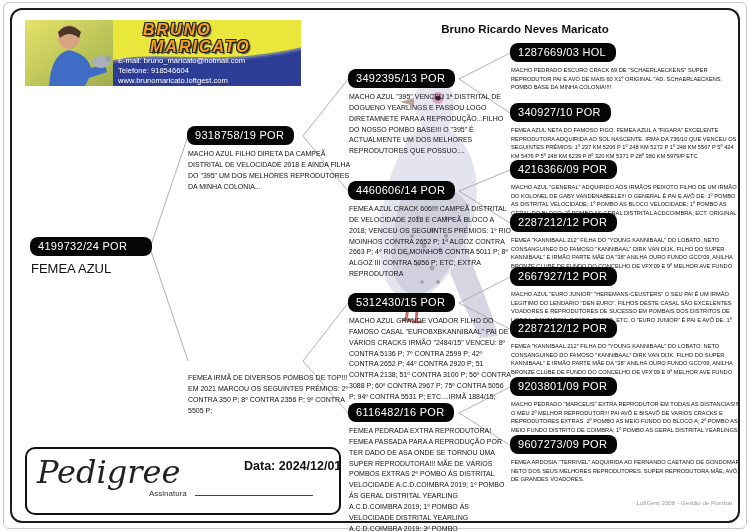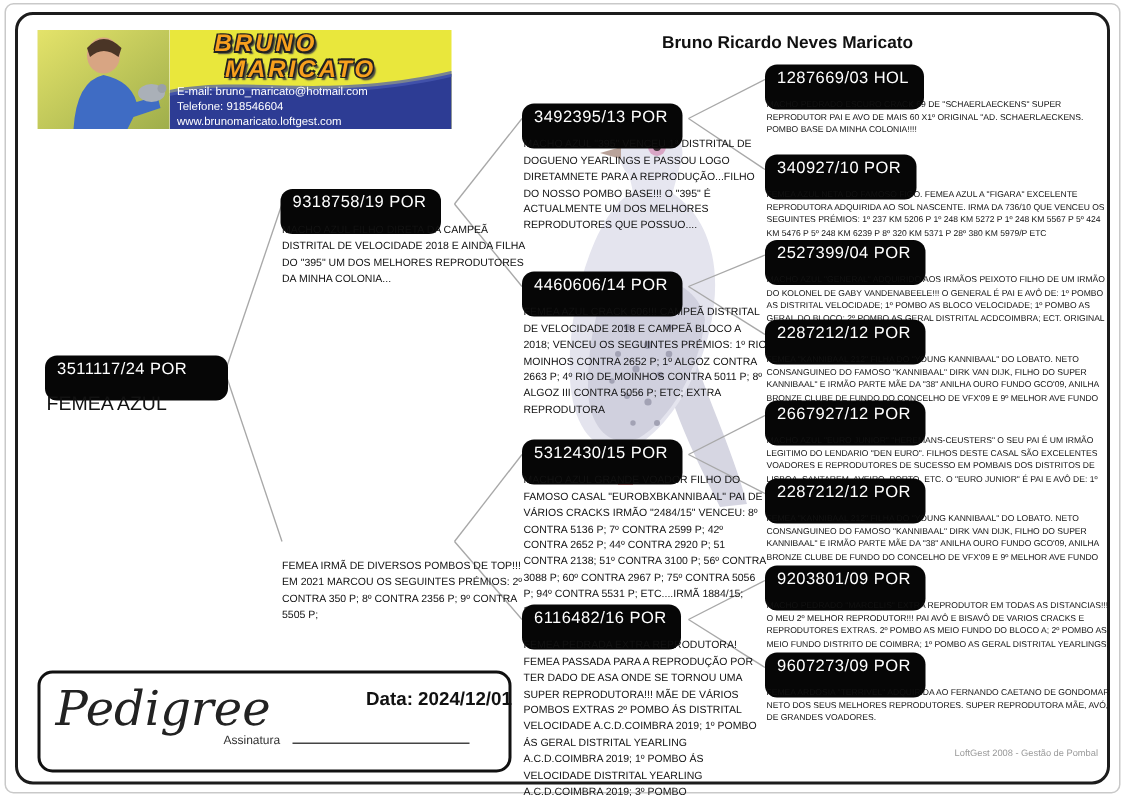--- a/index.html
+++ b/index.html
@@ -2,21 +2,21 @@
 <html><head>
 <meta charset="utf-8">
 <style>
   html,body{margin:0;padding:0;background:#ffffff;}
   .page{position:relative;width:750px;height:531px;background:#fff;overflow:hidden;
         font-family:"Liberation Sans",sans-serif;color:#111;}
   .outer-edge{position:absolute;left:3px;top:2px;right:3px;bottom:2px;border:1px solid #c9c9c9;border-radius:6px;}
   .frame{position:absolute;left:10px;top:8px;right:10px;bottom:8px;border:2px solid #1c1c1c;border-radius:12px;}
   .lines-svg{position:absolute;left:0;top:0;pointer-events:none;}
   .ring-box{position:absolute;background:#060606;color:#fff;border-radius:8px;
-            padding:3px 10px 15px 8px;font-size:11px;letter-spacing:.3px;white-space:nowrap;z-index:3;}
+            padding:3px 10px 4px 8px;font-size:11px;letter-spacing:.3px;white-space:nowrap;z-index:3;}
   .desc{position:absolute;z-index:3;color:#121212;}
   .desc.g23{width:163px;font-size:7px;line-height:1.55;}
   .desc.g4{width:229px;font-size:5.7px;line-height:1.5;}
   .desc.subject{font-size:13px;}
   .owner-title{position:absolute;left:425px;top:23px;width:200px;text-align:center;
                font-size:11.5px;font-weight:bold;z-index:3;}
   
   .logo{position:absolute;left:25px;top:20px;width:310px;height:66px;display:flex;z-index:3;}
   .logo-photo{width:88px;height:66px;flex:0 0 auto;}
   .logo-banner{position:relative;width:188px;height:66px;overflow:hidden;}
@@ -118,21 +118,21 @@
         <line x1="459" y1="79" x2="510" y2="113"></line>
       <line x1="459" y1="191" x2="510" y2="170"></line>
         <line x1="459" y1="191" x2="510" y2="223"></line>
       <line x1="459" y1="303" x2="510" y2="277"></line>
         <line x1="459" y1="303" x2="510" y2="329"></line>
       <line x1="459" y1="413" x2="510" y2="387"></line>
         <line x1="459" y1="413" x2="510" y2="445"></line>
     </g>
   </svg>
 
-  <div class="ring-box" style="left:30px;top:237px;min-width:104px">3511117/24 POR</div>
+  <div class="ring-box" style="left:30px;top:237px;min-width:104px">4199732/24 POR</div>
   <div class="desc subject" style="left:31px;top:261px">FEMEA AZUL</div>
 
   <div class="ring-box" style="left:187px;top:126px">9318758/19 POR</div>
   <div class="desc g23" style="left:188px;top:149px">MACHO AZUL FILHO DIRETA DA CAMPEÃ DISTRITAL DE VELOCIDADE 2018 E AINDA FILHA DO "395" UM DOS MELHORES REPRODUTORES DA MINHA COLONIA...</div>
 
   <div class="desc g23" style="left:188px;top:373px">FEMEA IRMÃ DE DIVERSOS POMBOS DE TOP!!! EM 2021 MARCOU OS SEGUINTES PRÉMIOS: 2º CONTRA 350 P; 8º CONTRA 2356 P; 9º CONTRA 5505 P;</div>
 
   <div class="ring-box" style="left:348px;top:69px">3492395/13 POR</div>
   <div class="desc g23" style="left:349px;top:92px">MACHO AZUL "395" VENCEU 1ª DISTRITAL DE DOGUENO YEARLINGS E PASSOU LOGO DIRETAMNETE PARA A REPRODUÇÃO...FILHO DO NOSSO POMBO BASE!!! O "395" É ACTUALMENTE UM DOS MELHORES REPRODUTORES QUE POSSUO....</div>
 
@@ -144,21 +144,21 @@
 
   <div class="ring-box" style="left:348px;top:403px">6116482/16 POR</div>
   <div class="desc g23" style="left:349px;top:426px">FEMEA PEDRADA EXTRA REPRODUTORA! FEMEA PASSADA PARA A REPRODUÇÃO POR TER DADO DE ASA ONDE SE TORNOU UMA SUPER REPRODUTORA!!! MÃE DE VÁRIOS POMBOS EXTRAS 2º POMBO ÁS DISTRITAL VELOCIDADE A.C.D.COIMBRA 2019; 1º POMBO ÁS GERAL DISTRITAL YEARLING A.C.D.COIMBRA 2019; 1º POMBO ÁS VELOCIDADE DISTRITAL YEARLING A.C.D.COIMBRA 2019; 3º POMBO</div>
 
   <div class="ring-box" style="left:510px;top:43px">1287669/03 HOL</div>
   <div class="desc g4" style="left:511px;top:66px">MACHO PEDRADO ESCURO CRACK 69 DE "SCHAERLAECKENS" SUPER REPRODUTOR PAI E AVO DE MAIS 60 X1º ORIGINAL "AD. SCHAERLAECKENS. POMBO BASE DA MINHA COLONIA!!!!</div>
 
   <div class="ring-box" style="left:510px;top:103px">340927/10 POR</div>
   <div class="desc g4" style="left:511px;top:126px">FEMEA AZUL NETA DO FAMOSO FIGO. FEMEA AZUL A "FIGARA" EXCELENTE REPRODUTORA ADQUIRIDA AO SOL NASCENTE. IRMA DA 736/10 QUE VENCEU OS SEGUINTES PRÉMIOS: 1º 237 KM 5206 P 1º 248 KM 5272 P 1º 248 KM 5567 P 5º 424 KM 5476 P 5º 248 KM 6239 P 8º 320 KM 5371 P 28º 380 KM 5979/P ETC</div>
 
-  <div class="ring-box" style="left:510px;top:160px">2527399/04 POR</div>
+  <div class="ring-box" style="left:510px;top:160px">4216366/09 POR</div>
   <div class="desc g4" style="left:511px;top:183px">MACHO AZUL "GENERAL" ADQUIRIDO AOS IRMÃOS PEIXOTO FILHO DE UM IRMÃO DO KOLONEL DE GABY VANDENABEELE!!! O GENERAL É PAI E AVÔ DE: 1º POMBO AS DISTRITAL VELOCIDADE; 1º POMBO AS BLOCO VELOCIDADE; 1º POMBO AS GERAL DO BLOCO; 2º POMBO AS GERAL DISTRITAL ACDCOIMBRA; ECT. ORIGINAL</div>
 
   <div class="ring-box" style="left:510px;top:213px">2287212/12 POR</div>
   <div class="desc g4" style="left:511px;top:236px">FEMEA "KANNIBAAL 212" FILHA DO "YOUNG KANNIBAAL" DO LOBATO. NETO CONSANGUINEO DO FAMOSO "KANNIBAAL" DIRK VAN DIJK, FILHO DO SUPER KANNIBAAL" E IRMÃO PARTE MÃE DA "38" ANILHA OURO FUNDO GCO'09, ANILHA BRONZE CLUBE DE FUNDO DO CONCELHO DE VFX'09 E 9º MELHOR AVE FUNDO</div>
 
   <div class="ring-box" style="left:510px;top:267px">2667927/12 POR</div>
   <div class="desc g4" style="left:511px;top:290px">MACHO AZUL "EURO JUNIOR" "HEREMANS-CEUSTERS" O SEU PAI É UM IRMÃO LEGITIMO DO LENDARIO "DEN EURO". FILHOS DESTE CASAL SÃO EXCELENTES VOADORES E REPRODUTORES DE SUCESSO EM POMBAIS DOS DISTRITOS DE LISBOA, SANTAREM, AVEIRO, PORTO, ETC. O "EURO JUNIOR" É PAI E AVÔ DE: 1º</div>
 
   <div class="ring-box" style="left:510px;top:319px">2287212/12 POR</div>
   <div class="desc g4" style="left:511px;top:342px">FEMEA "KANNIBAAL 212" FILHA DO "YOUNG KANNIBAAL" DO LOBATO. NETO CONSANGUINEO DO FAMOSO "KANNIBAAL" DIRK VAN DIJK, FILHO DO SUPER KANNIBAAL" E IRMÃO PARTE MÃE DA "38" ANILHA OURO FUNDO GCO'09, ANILHA BRONZE CLUBE DE FUNDO DO CONCELHO DE VFX'09 E 9º MELHOR AVE FUNDO</div>

